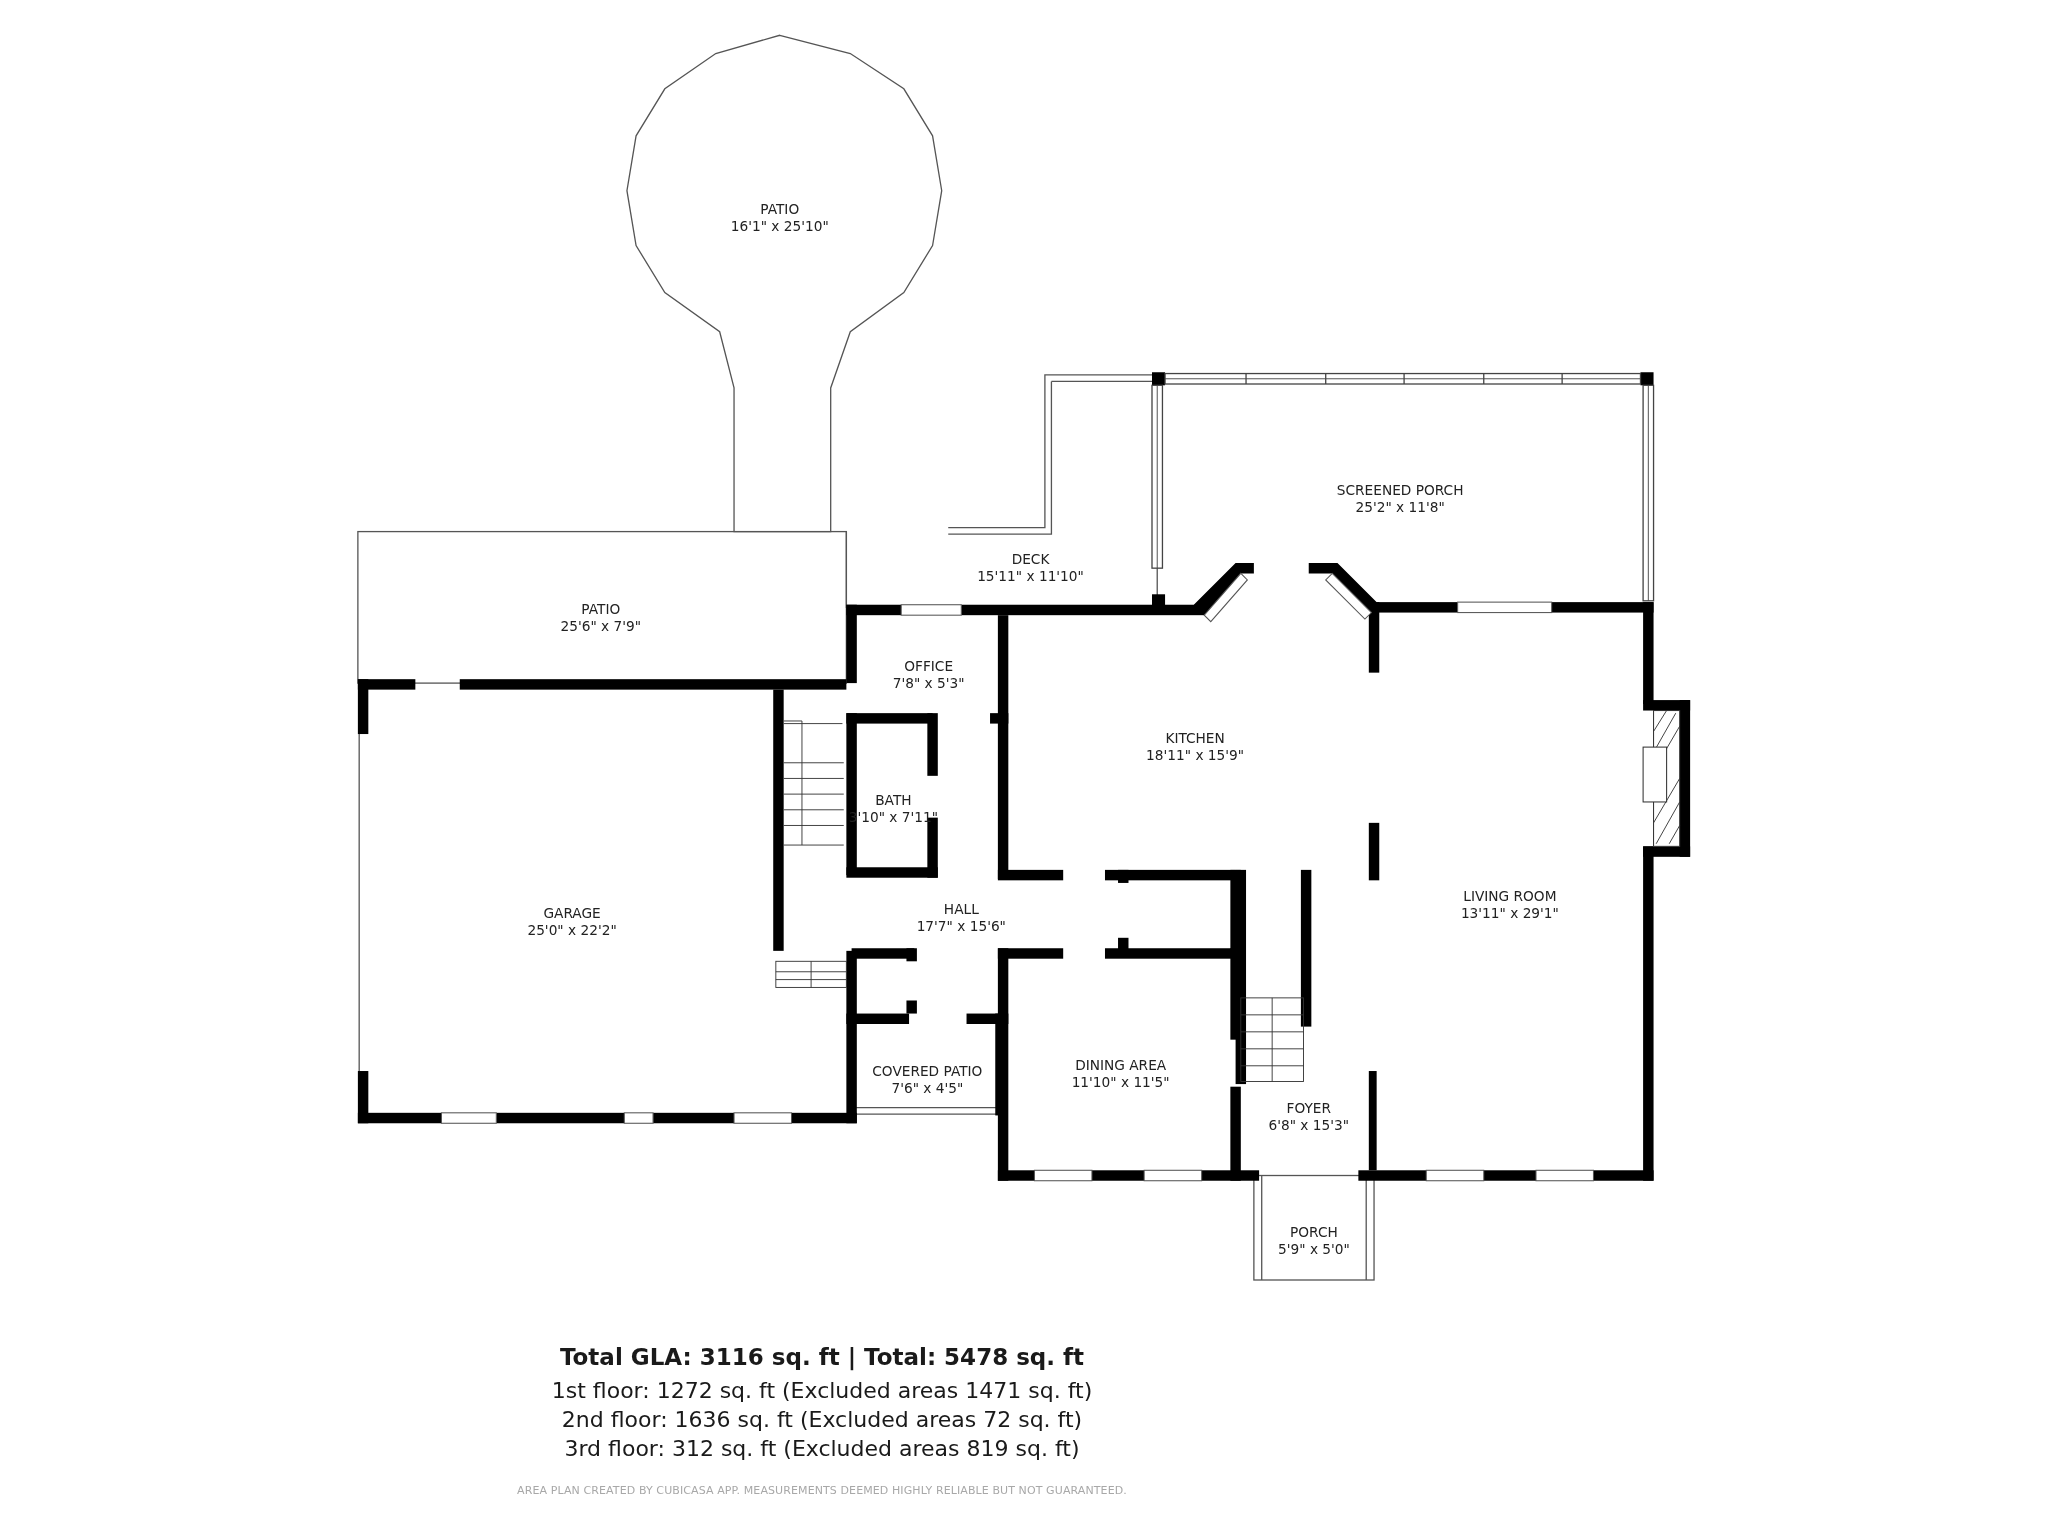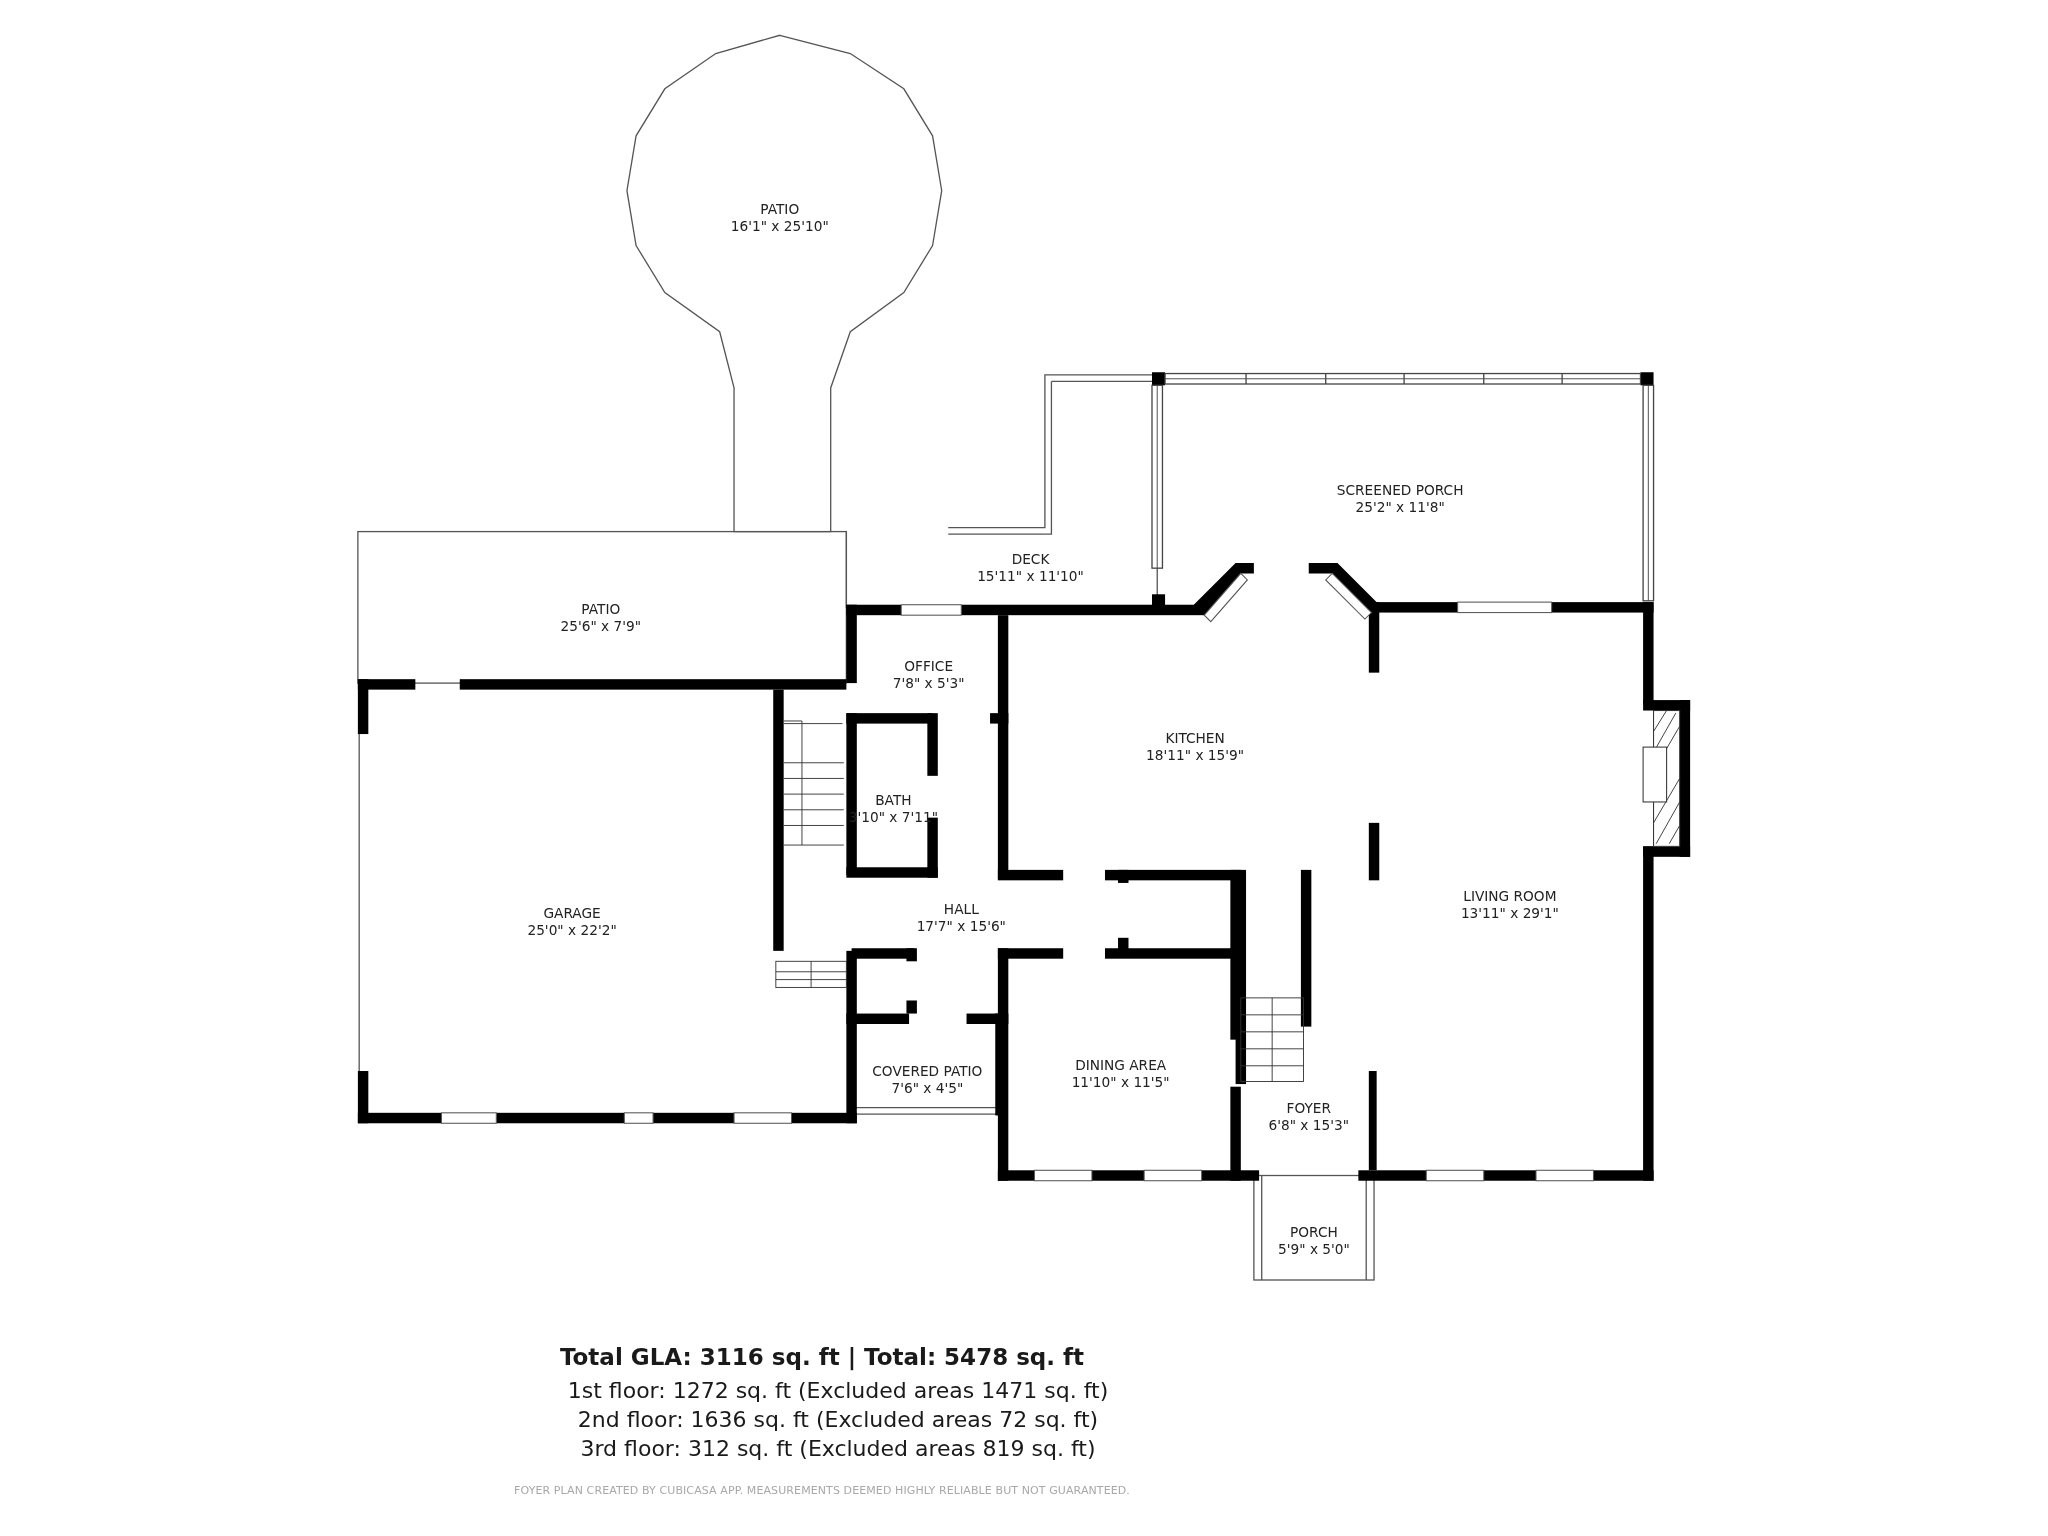--- a/index.html
+++ b/index.html
@@ -1,21 +1,21 @@
 <!DOCTYPE html>
 <html><head>
 <meta charset="utf-8">
 <style>
   html, body { margin: 0; padding: 0; background: #ffffff; }
   body { width: 2048px; height: 1536px; position: relative; overflow: hidden; font-family: "DejaVu Sans", "Liberation Sans", sans-serif; }
   #plan { position: absolute; left: 0; top: 0; width: 2048px; height: 1536px; }
   .room-label { font-family: "DejaVu Sans", sans-serif; font-size: 10.5px; fill: #222; text-anchor: middle; }
   .footer { position: absolute; left: 0; width: 1644px; text-align: center; color: #1a1a1a; font-family: "DejaVu Sans", sans-serif; }
   .footer-total { top: 1344px; font-size: 23px; font-weight: bold; }
-  .footer-floor { font-size: 22px; line-height: 29px; margin-left: 16px; }
+  .footer-floor { font-size: 22px; line-height: 29px; }
   .f1 { top: 1376px; } .f2 { top: 1405px; } .f3 { top: 1434px; }
   .disclaimer { top: 1484px; font-size: 11px; color: #a8a8a8; letter-spacing: 0.1px; }
 </style>
 </head>
 <body>
 
 <svg id="plan" viewBox="0 0 1568 1176" xmlns="http://www.w3.org/2000/svg">
 
   <g fill="none" stroke="#555" stroke-width="1">
 
@@ -204,13 +204,13 @@
     <text class="room-label" x="1002" y="865">6'8" x 15'3"</text>
     <text class="room-label" x="1006" y="947">PORCH</text>
     <text class="room-label" x="1006" y="960">5'9" x 5'0"</text>
   </g>
 </svg>
 
 <div class="footer footer-total">Total GLA: 3116 sq. ft | Total: 5478 sq. ft</div>
 <div class="footer footer-floor f1">1st floor: 1272 sq. ft (Excluded areas 1471 sq. ft)</div>
 <div class="footer footer-floor f2">2nd floor: 1636 sq. ft (Excluded areas 72 sq. ft)</div>
 <div class="footer footer-floor f3">3rd floor: 312 sq. ft (Excluded areas 819 sq. ft)</div>
-<div class="footer disclaimer">FOYER PLAN CREATED BY CUBICASA APP. MEASUREMENTS DEEMED HIGHLY RELIABLE BUT NOT GUARANTEED.</div>
+<div class="footer disclaimer">AREA PLAN CREATED BY CUBICASA APP. MEASUREMENTS DEEMED HIGHLY RELIABLE BUT NOT GUARANTEED.</div>
 
 </body></html>

